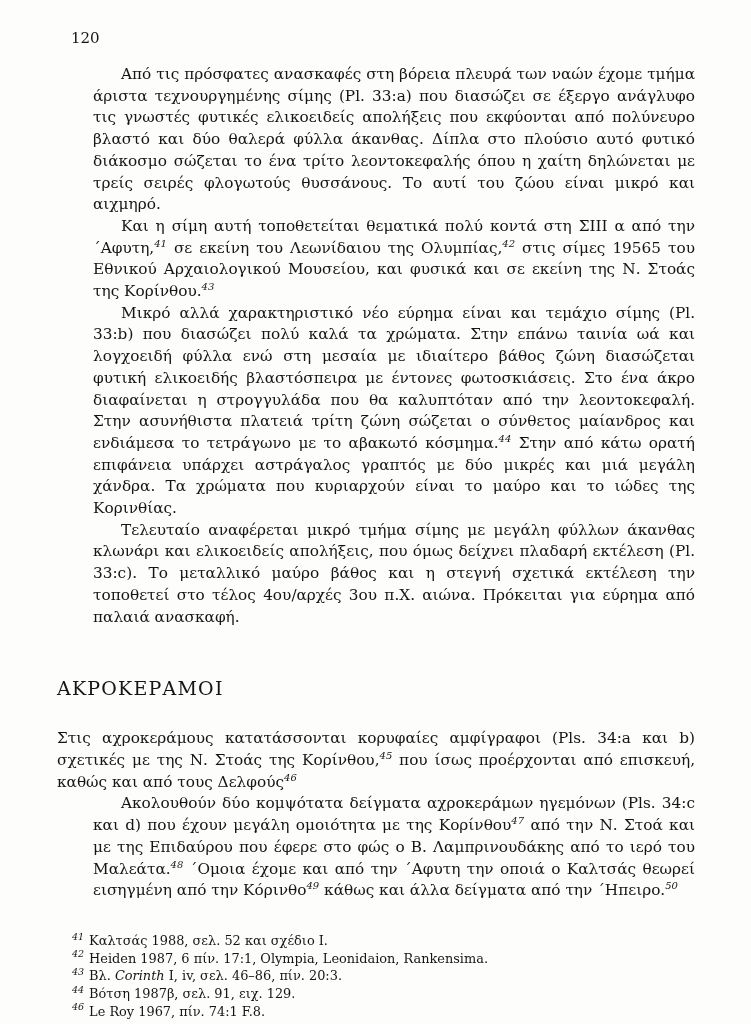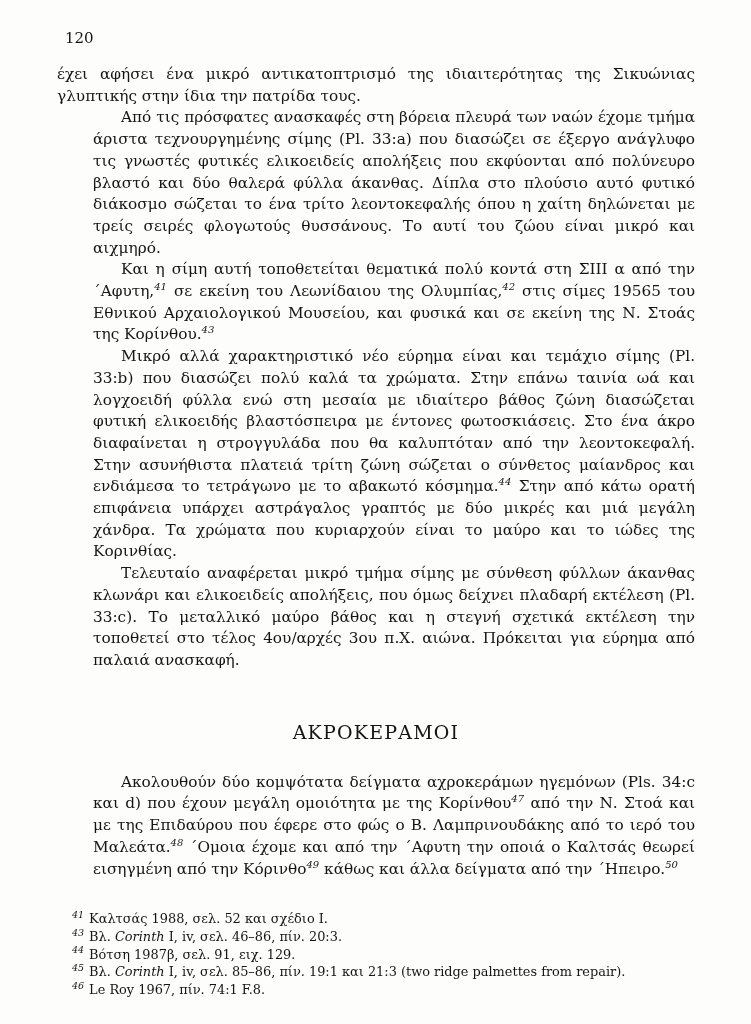--- a/index.html
+++ b/index.html
@@ -20,21 +20,21 @@
     font-family: "DejaVu Serif", "Liberation Serif", serif;
   }
   .header {
     position: relative;
     height: 20px;
     margin-bottom: 15px;
     font-size: 15px;
   }
   .page-number {
     position: absolute;
-    left: 8px;
+    left: 14px;
     top: 0;
   }
   .running-head {
     text-align: center;
     letter-spacing: 0.6px;
   }
   .body-text p {
     margin: 0;
     font-size: 15.3px;
     line-height: 21.7px;
@@ -43,21 +43,21 @@
   .body-text p.indent {
     text-indent: 28px;
     margin-left: 36px;
   }
   .body-text sup, .footnotes sup {
     font-size: 10px;
     line-height: 0;
     font-style: italic;
   }
   .section-heading {
-    text-align: center;
+    text-align: left;
     font-weight: normal;
     font-size: 19px;
     letter-spacing: 1.2px;
     margin: 49px 0 29px 0;
   }
   .footnotes {
     margin-top: 30px;
     font-size: 12.9px;
     line-height: 17.7px;
   }
@@ -76,32 +76,32 @@
 </head>
 <body>
 
 <div class="page">
   <div class="header">
     <span class="page-number">120</span>
   </div>
 
   <div class="body-text">
     <div id="paras-before">
-        <p class=""><span>έχει αφήσει ένα μικρό αντικατοπτρισμό της ιδιαιτερότητας της Σικυώνιας γλυπτικής στην ίδια την πατρίδα τους.</span></p>
         <p class="indent"><span>Από τις πρόσφατες ανασκαφές στη βόρεια πλευρά των ναών έχομε τμήμα άριστα τεχνουργημένης σίμης (Pl. 33:a) που διασώζει σε έξεργο ανάγλυφο τις γνωστές φυτικές ελικοειδείς απολήξεις που εκφύονται από πολύνευρο βλαστό και δύο θαλερά φύλλα άκανθας.  Δίπλα στο πλούσιο αυτό φυτικό διάκοσμο σώζεται το ένα τρίτο λεοντοκεφαλής όπου η χαίτη δηλώνεται με τρείς σειρές φλογωτούς θυσσάνους.  Το αυτί του ζώου είναι μικρό και αιχμηρό.</span></p>
         <p class="indent"><span>Και η σίμη αυτή τοποθετείται θεματικά πολύ κοντά στη ΣΙΙΙ α από την ΄Αφυτη,</span><sup>41</sup><span> σε εκείνη του Λεωνίδαιου της Ολυμπίας,</span><sup>42</sup><span> στις σίμες 19565 του Εθνικού Αρχαιολογικού Μουσείου, και φυσικά και σε εκείνη της Ν. Στοάς της Κορίνθου.</span><sup>43</sup></p>
         <p class="indent"><span>Μικρό αλλά χαρακτηριστικό νέο εύρημα είναι και τεμάχιο σίμης (Pl. 33:b) που διασώζει πολύ καλά τα χρώματα.  Στην επάνω ταινία ωά και λογχοειδή φύλλα ενώ στη μεσαία με ιδιαίτερο βάθος ζώνη διασώζεται φυτική ελικοειδής βλαστόσπειρα με έντονες φωτοσκιάσεις.  Στο ένα άκρο διαφαίνεται η στρογγυλάδα που θα καλυπτόταν από την λεοντοκεφαλή.  Στην ασυνήθιστα πλατειά τρίτη ζώνη σώζεται ο σύνθετος μαίανδρος και ενδιάμεσα το τετράγωνο με το αβακωτό κόσμημα.</span><sup>44</sup><span> Στην από κάτω ορατή επιφάνεια υπάρχει αστράγαλος γραπτός με δύο μικρές και μιά μεγάλη χάνδρα. Τα χρώματα που κυριαρχούν είναι το μαύρο και το ιώδες της Κορινθίας.</span></p>
-        <p class="indent"><span>Τελευταίο αναφέρεται μικρό τμήμα σίμης με σύνθεση φύλλων άκανθας κλωνάρι και ελικοειδείς απολήξεις, που όμως δείχνει πλαδαρή εκτέλεση (Pl. 33:c).  Το μεταλλικό μαύρο βάθος και η στεγνή σχετικά εκτέλεση την τοποθετεί στο τέλος 4ου/αρχές 3ου π.Χ. αιώνα.  Πρόκειται για εύρημα από παλαιά ανασκαφή.</span></p>
+        <p class="indent"><span>Τελευταίο αναφέρεται μικρό τμήμα σίμης με μεγάλη φύλλων άκανθας κλωνάρι και ελικοειδείς απολήξεις, που όμως δείχνει πλαδαρή εκτέλεση (Pl. 33:c).  Το μεταλλικό μαύρο βάθος και η στεγνή σχετικά εκτέλεση την τοποθετεί στο τέλος 4ου/αρχές 3ου π.Χ. αιώνα.  Πρόκειται για εύρημα από παλαιά ανασκαφή.</span></p>
       </div>
     <h2 class="section-heading">ΑΚΡΟΚΕΡΑΜΟΙ</h2>
     <div id="paras-after">
+        <p class=""><span>Στις αχροκεράμους κατατάσσονται κορυφαίες αμφίγραφοι (Pls. 34:a και b) σχετικές με της Ν. Στοάς της Κορίνθου,</span><sup>45</sup><span> που ίσως προέρχονται από επισκευή, καθώς και από τους Δελφούς</span><sup>46</sup></p>
         <p class="indent"><span>Ακολουθούν δύο κομψότατα δείγματα αχροκεράμων ηγεμόνων (Pls. 34:c και d) που έχουν μεγάλη ομοιότητα με της Κορίνθου</span><sup>47</sup><span> από την Ν. Στοά και με της Επιδαύρου που έφερε στο φώς ο Β. Λαμπρινουδάκης από το ιερό του Μαλεάτα.</span><sup>48</sup><span> ΄Ομοια έχομε και από την ΄Αφυτη την οποιά ο Καλτσάς θεωρεί εισηγμένη από την Κόρινθο</span><sup>49</sup><span> κάθως και άλλα δείγματα από την ΄Ηπειρο.</span><sup>50</sup></p>
       </div>
   </div>
 
   <div class="footnotes" id="footnotes">
       <p class="footnote"><sup>41</sup><span>Καλτσάς 1988, σελ. 52 και σχέδιο Ι.</span></p>
+      <p class="footnote"><sup>42</sup><span>Heiden 1987, 6 πίν. 17:1, Olympia, Leonidaion, Rankensima.</span></p>
       <p class="footnote"><sup>43</sup><span>Βλ. </span><i>Corinth</i><span> I, iv, σελ. 46–86, πίν. 20:3.</span></p>
       <p class="footnote"><sup>44</sup><span>Βότση 1987β, σελ. 91, ειχ. 129.</span></p>
-      <p class="footnote"><sup>45</sup><span>Βλ. </span><i>Corinth</i><span> I, iv, σελ. 85–86, πίν. 19:1 και 21:3 (two ridge palmettes from repair).</span></p>
       <p class="footnote"><sup>46</sup><span>Le Roy 1967, πίν. 74:1 F.8.</span></p>
     </div>
 </div>
 
 </body></html>

